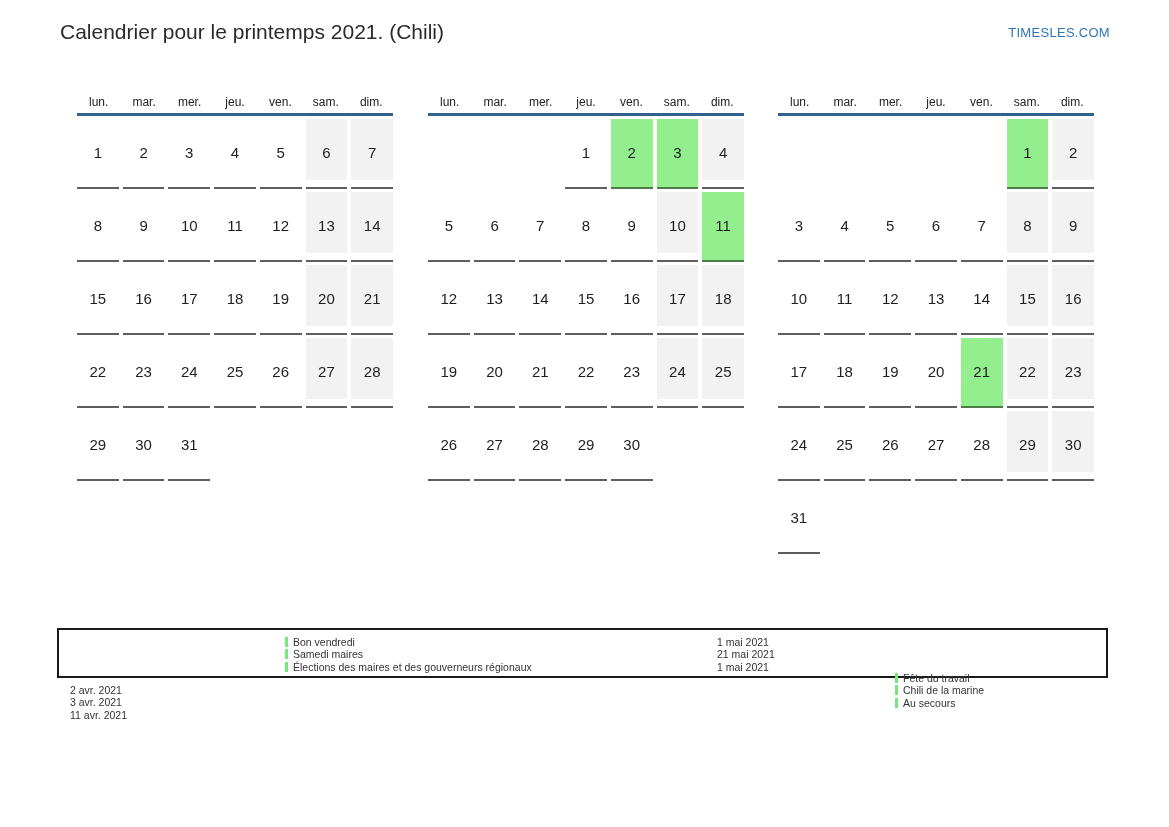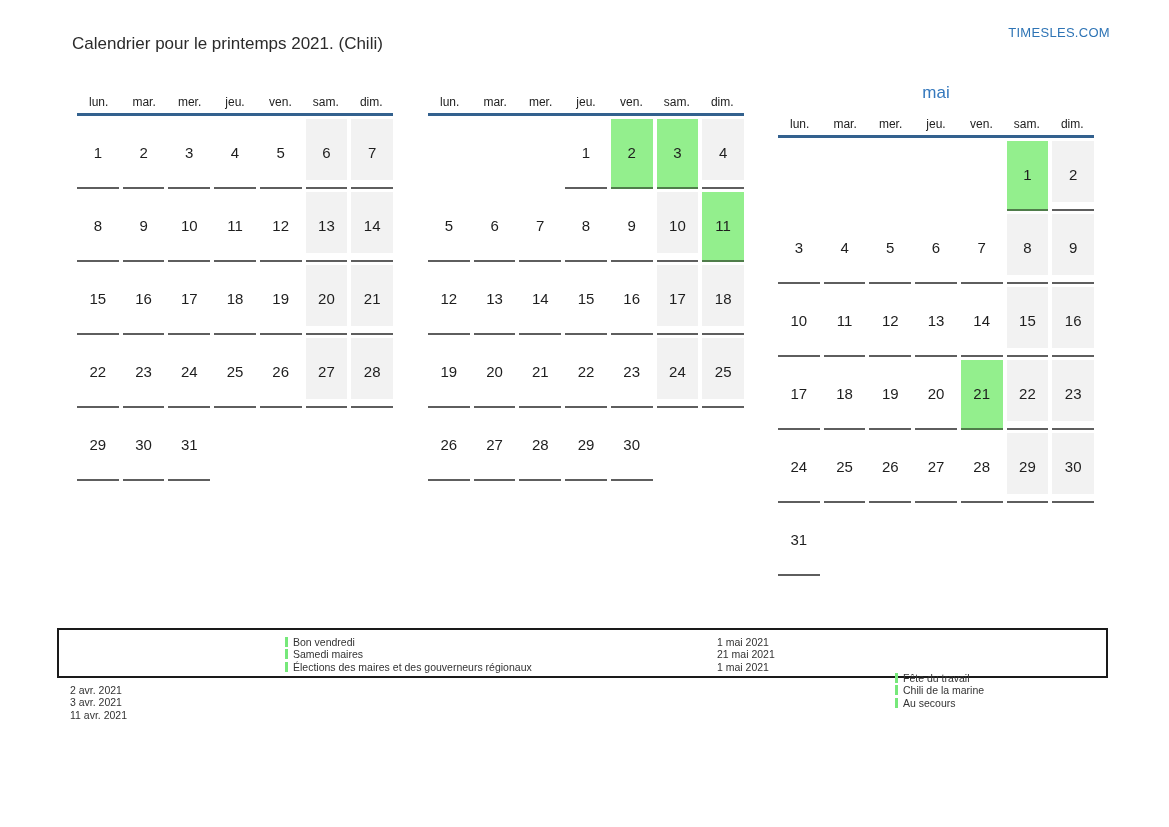--- a/index.html
+++ b/index.html
@@ -12,22 +12,22 @@
     --bar-green:#76e87a;
   }
   *{box-sizing:border-box;}
   html,body{margin:0;padding:0;}
   body{
     width:1169px;height:827px;position:relative;background:#ffffff;
     font-family:"Liberation Sans","DejaVu Sans",sans-serif;color:#222;
     overflow:hidden;
   }
   .page-title{
-    position:absolute;left:60px;top:22px;margin:12px;
-    font-size:17px;font-weight:normal;color:#2b2b2b;line-height:20px;
+    position:absolute;left:60px;top:22px;margin:0;
+    font-size:21px;font-weight:normal;color:#2b2b2b;line-height:20px;
   }
   .site-link{
     position:absolute;right:59px;top:25px;
     font-size:13px;color:var(--accent);text-decoration:none;letter-spacing:.3px;
     cursor:pointer;
   }
   .month{position:absolute;top:82px;width:316px;}
   .mtitle{
     text-align:center;font-size:17px;line-height:22px;color:#3478bd;cursor:pointer;
   }
@@ -164,21 +164,20 @@
         <div class="cell dd">26</div>
         <div class="cell dd">27</div>
         <div class="cell dd">28</div>
         <div class="cell dd">29</div>
         <div class="cell dd">30</div>
         <div class="cell"></div>
         <div class="cell"></div>
       </div>
     </div>
     <div class="month" style="left: 778px;">
-      <div class="mtitle">mai</div>
       <div class="mhead">
         <span class="hcell">lun.</span>
         <span class="hcell">mar.</span>
         <span class="hcell">mer.</span>
         <span class="hcell">jeu.</span>
         <span class="hcell">ven.</span>
         <span class="hcell">sam.</span>
         <span class="hcell">dim.</span>
       </div>
       <div class="mgrid">

